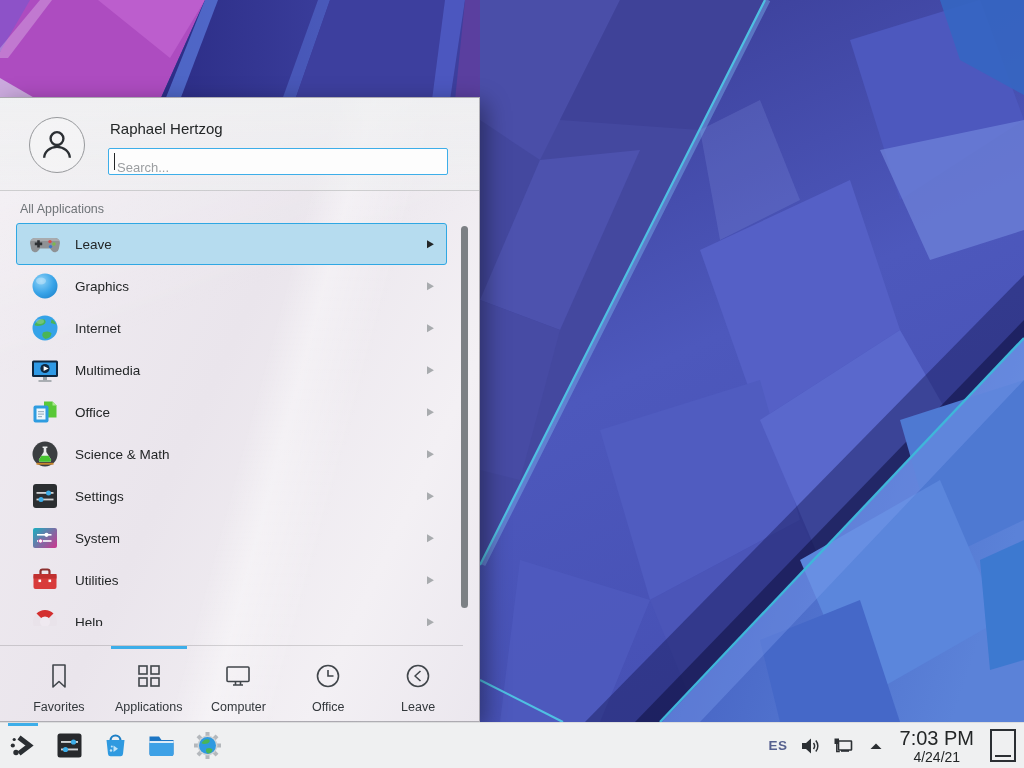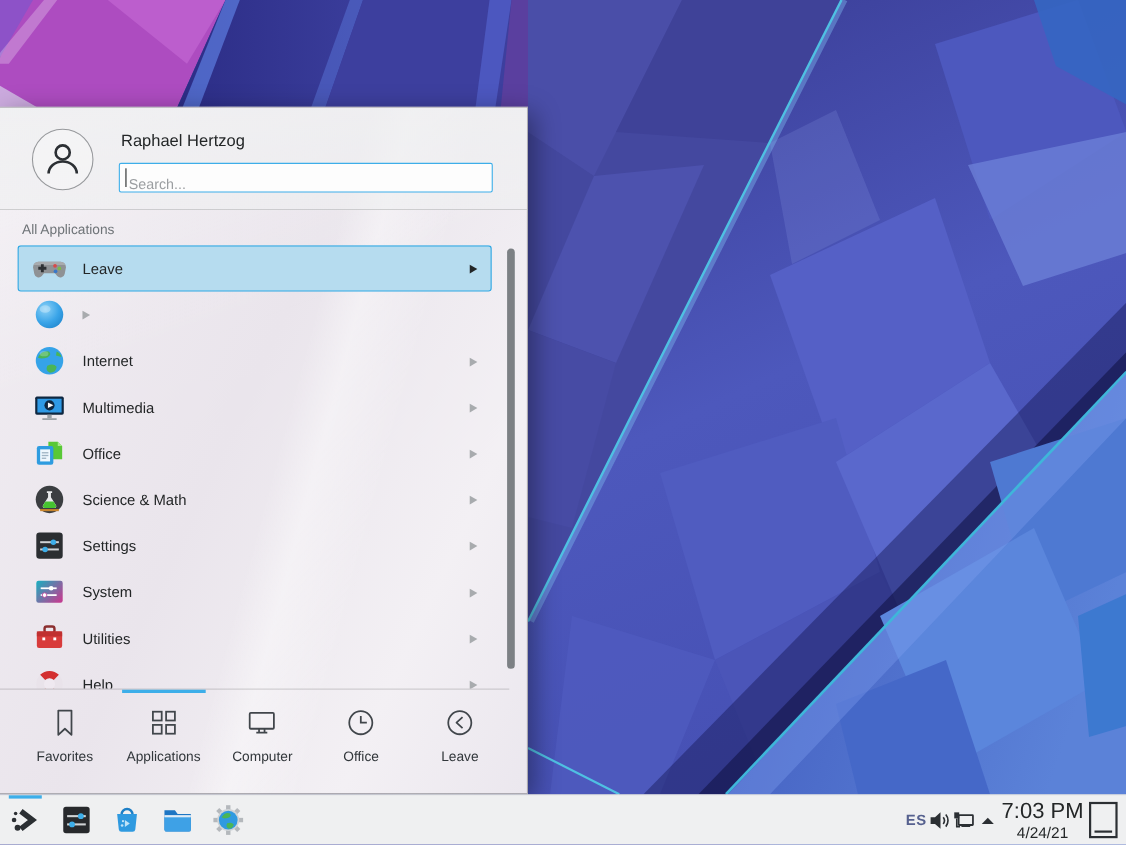--- a/index.html
+++ b/index.html
@@ -44,34 +44,34 @@
     padding:0 12px 0 12px;border:1px solid transparent;border-radius:3px;}
   .menu-item.selected{background:var(--selection-bg);border-color:var(--selection-border);}
   .item-icon{width:32px;height:32px;margin-right:14px;flex:0 0 32px;}
   .item-icon svg{display:block;width:32px;height:32px;}
   .item-label{flex:1;font-size:13.5px;color:var(--text);}
   .item-arrow{font-size:9px;color:#a8abae;transform:scaleY(1.15);}
   .menu-item.selected .item-arrow{color:#232627;}
 
   .scrollbar-thumb{position:absolute;right:11px;top:128px;width:7px;height:382px;border-radius:4px;background:#7c8084;}
 
-  .menu-footer{position:absolute;bottom:0;left:0;right:16px;height:95px;border-top:1px solid rgba(0,0,0,.14);display:flex;padding-left:14px;}
+  .menu-footer{position:absolute;bottom:0;left:0;right:16px;height:76px;border-top:1px solid rgba(0,0,0,.14);display:flex;padding-left:14px;}
   .tab{width:96px;position:relative;display:flex;flex-direction:column;align-items:center;padding-top:15px;}
   .tab .tab-icon{width:30px;height:30px;}
   .tab .tab-icon svg{display:block;width:30px;height:30px;}
   .tab .tab-label{margin-top:9px;font-size:12.5px;color:#32373b;}
   .tab.active::before{content:"";position:absolute;top:0;left:7px;right:7px;height:3px;background:var(--accent);}
 
   
   .panel{position:absolute;left:0;bottom:0;width:1024px;height:46px;background:var(--panel-bg);
     display:flex;align-items:center;border-top:1px solid rgba(0,0,0,.08);}
   .task-launcher{width:46px;height:46px;display:flex;align-items:center;justify-content:center;position:relative;}
   .task-launcher svg{width:31px;height:31px;display:block;}
   .task-launcher.active::before{content:"";position:absolute;top:0;left:8px;right:8px;height:3px;background:var(--accent);}
-  .tray{margin-left:auto;display:flex;align-items:center;padding-right:8px;}
+  .tray{margin-left:auto;display:flex;align-items:center;gap:11px;padding-right:8px;}
   .kbd-layout{font-size:13.5px;font-weight:bold;color:#56618f;letter-spacing:.5px;}
   .tray-icon{width:22px;height:22px;display:flex;align-items:center;justify-content:center;}
   .tray-icon svg{display:block;width:22px;height:22px;}
   .tray-caret svg{width:16px;height:16px;}
   .clock{display:flex;flex-direction:column;align-items:center;line-height:1;margin:0 2px;}
   .clock .time{font-size:20px;color:var(--text);}
   .clock .date{font-size:14px;color:var(--text);margin-top:2px;}
   .show-desktop{width:26px;height:33px;border:2px solid #2b2f33;background:transparent;position:relative;margin-left:3px;}
   .show-desktop::after{content:"";position:absolute;left:3px;right:3px;bottom:3px;height:2px;background:#2b2f33;}
 </style>
@@ -197,20 +197,21 @@
                 <radialGradient id="gSph" cx="0.35" cy="0.3" r="0.9">
               <stop offset="0" stop-color="#8ed2f7"></stop>
                   <stop offset="0.55" stop-color="#39a4e8"></stop>
                   <stop offset="1" stop-color="#1b7fc8"></stop>
             </radialGradient>
               </defs>
             <circle cx="16" cy="16" r="12.5" fill="url(#gSph)"></circle>
             <ellipse cx="12" cy="11" rx="5" ry="3.4" fill="#ffffff" opacity="0.30"></ellipse>
           </svg>
         </span>
+        <span class="item-label">Graphics</span>
         <span class="item-arrow">▶</span>
       </div>
 
       <div class="menu-item">
         <span class="item-icon">
           <svg viewBox="0 0 32 32">
             <circle cx="16" cy="16" r="12.5" fill="#35a3e8"></circle>
             <path d="M5.5 13 q3.5 -7 10 -5.5 q3 2.8 -1.5 5.5 q-6 1.8 -8.5 0z" fill="#4ab556"></path>
             <path d="M14 20.5 q5.5 -2.5 8.5 0.8 q-0.6 5.2 -6 5.6 q-4.6 -2 -2.5 -6.4z" fill="#4ab556"></path>
             <path d="M22.5 7.5 q3.6 1.4 4.4 5 l-5 -1.4z" fill="#4ab556"></path>

